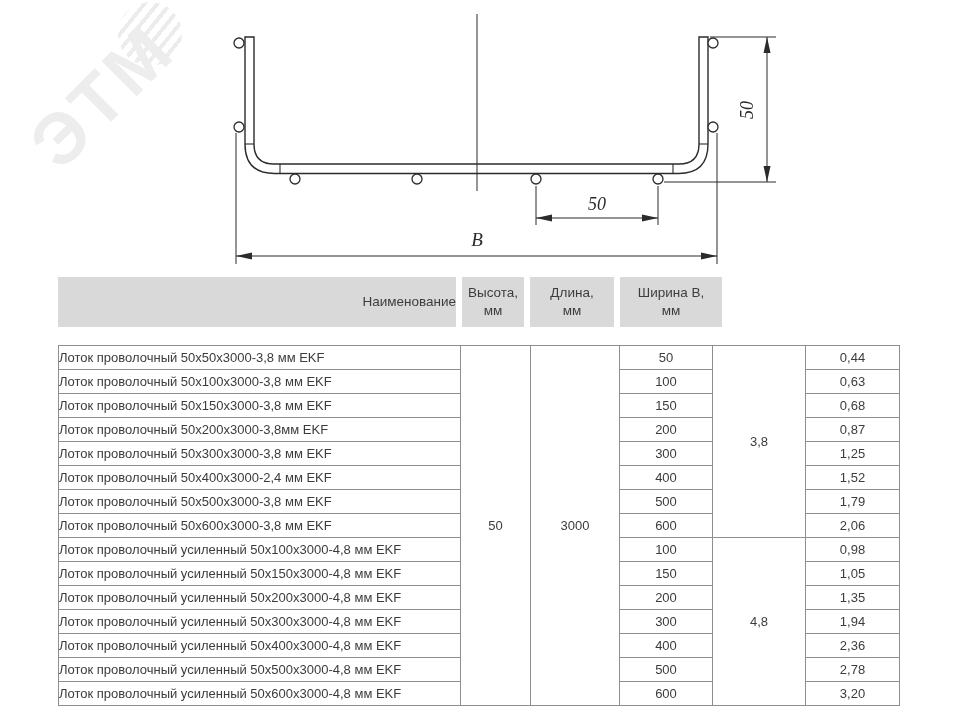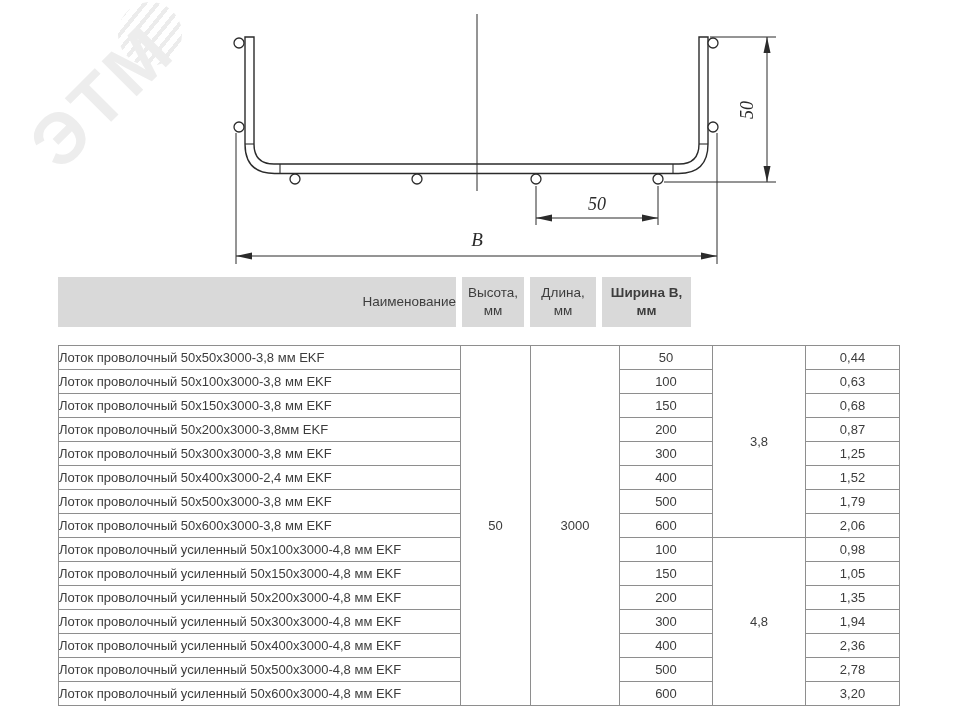--- a/index.html
+++ b/index.html
@@ -14,22 +14,22 @@
            background:repeating-linear-gradient(135deg,#ececec 0 4px,#ffffff 4px 10px);
            transform:rotate(-6deg);}
   
   .drawing{position:absolute;left:0;top:0;width:960px;height:275px;}
   
   .thead-row{position:absolute;left:58px;top:277px;width:842px;height:50px;display:flex;gap:6px;}
   .th-block{background:#d9d9d9;color:#3d3d3d;display:flex;flex-direction:column;
             align-items:center;justify-content:center;font-size:13.5px;line-height:18px;text-align:center;}
   .th-name{width:398px;align-items:flex-end;}
   .th-h{width:62px;}
-  .th-l{width:66px;}
-  .th-w{width:89px;font-weight:bold;}
+  .th-l{width:84px;}
+  .th-w{width:102px;}
   .th-t{width:89px;}
   .th-m{width:90px;}
   
   table.spec{position:absolute;left:58px;top:345px;width:841px;border-collapse:collapse;
              table-layout:fixed;}
   table.spec td{border:1px solid #8e8e8e;height:23px;font-size:13px;color:#3c3c3c;
                 padding:0;background:#fff;}
   td.c-name{padding-left:8px;text-align:left;}
   td.c-num{text-align:center;}
 </style>

